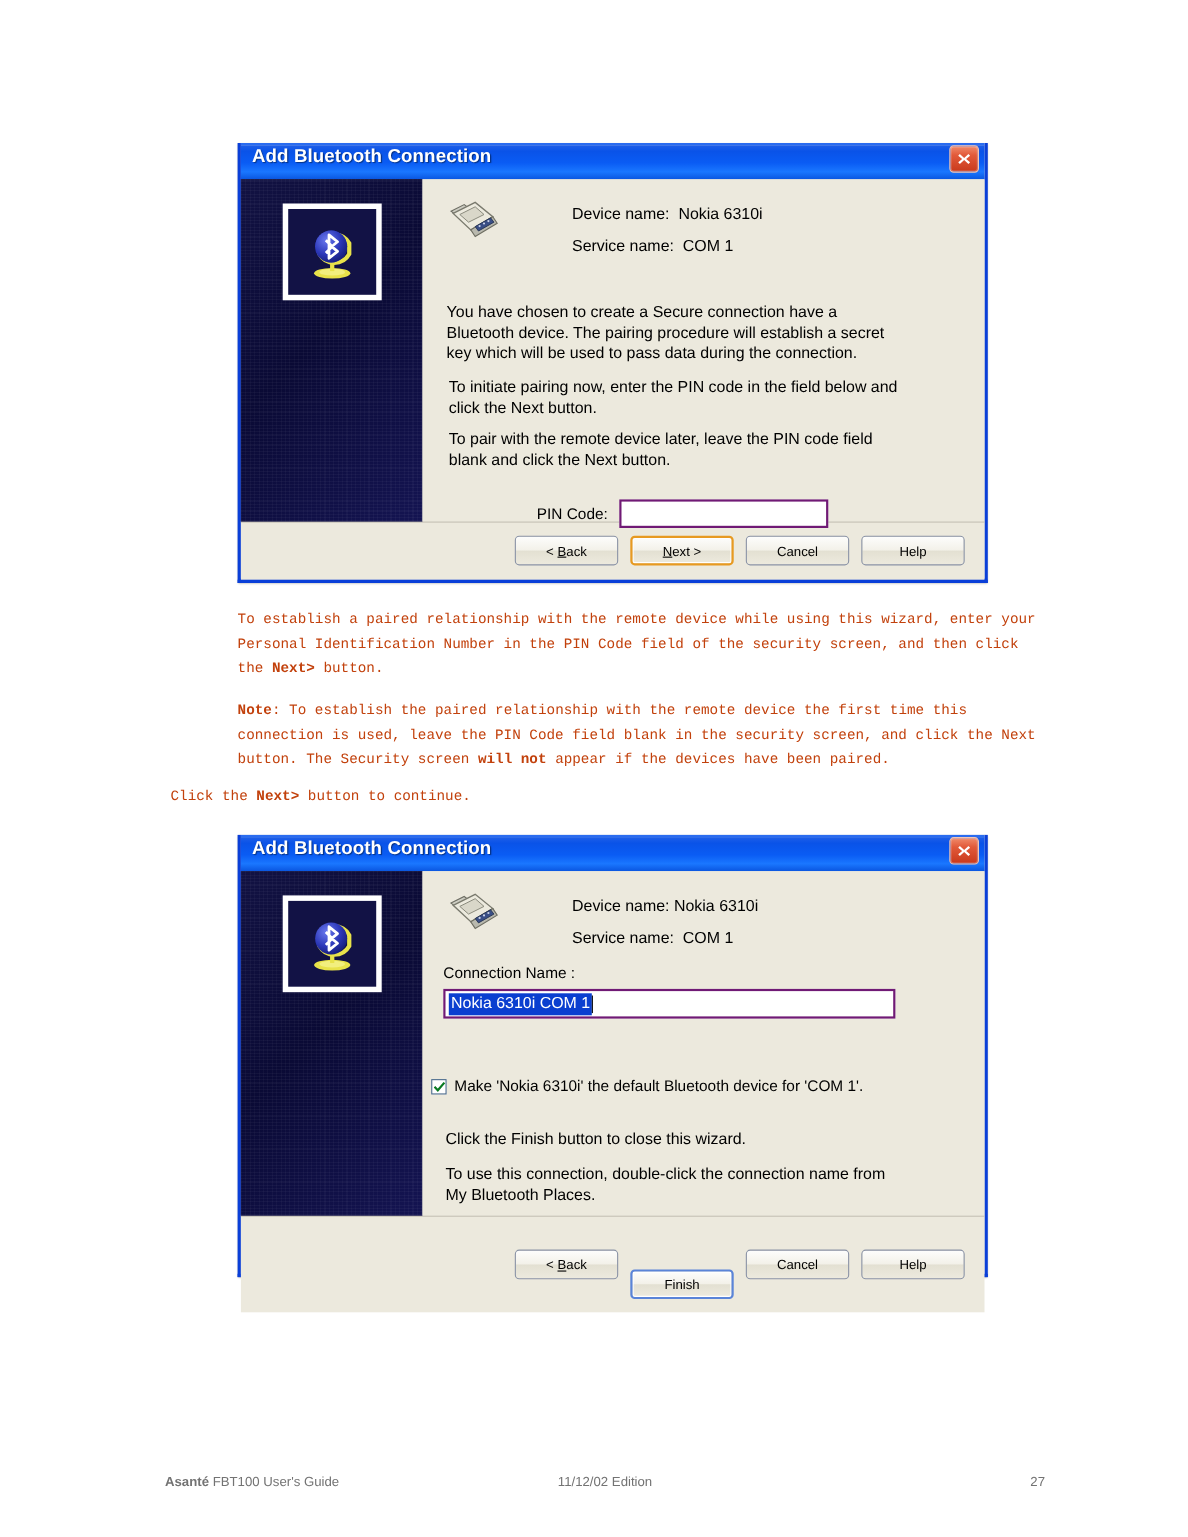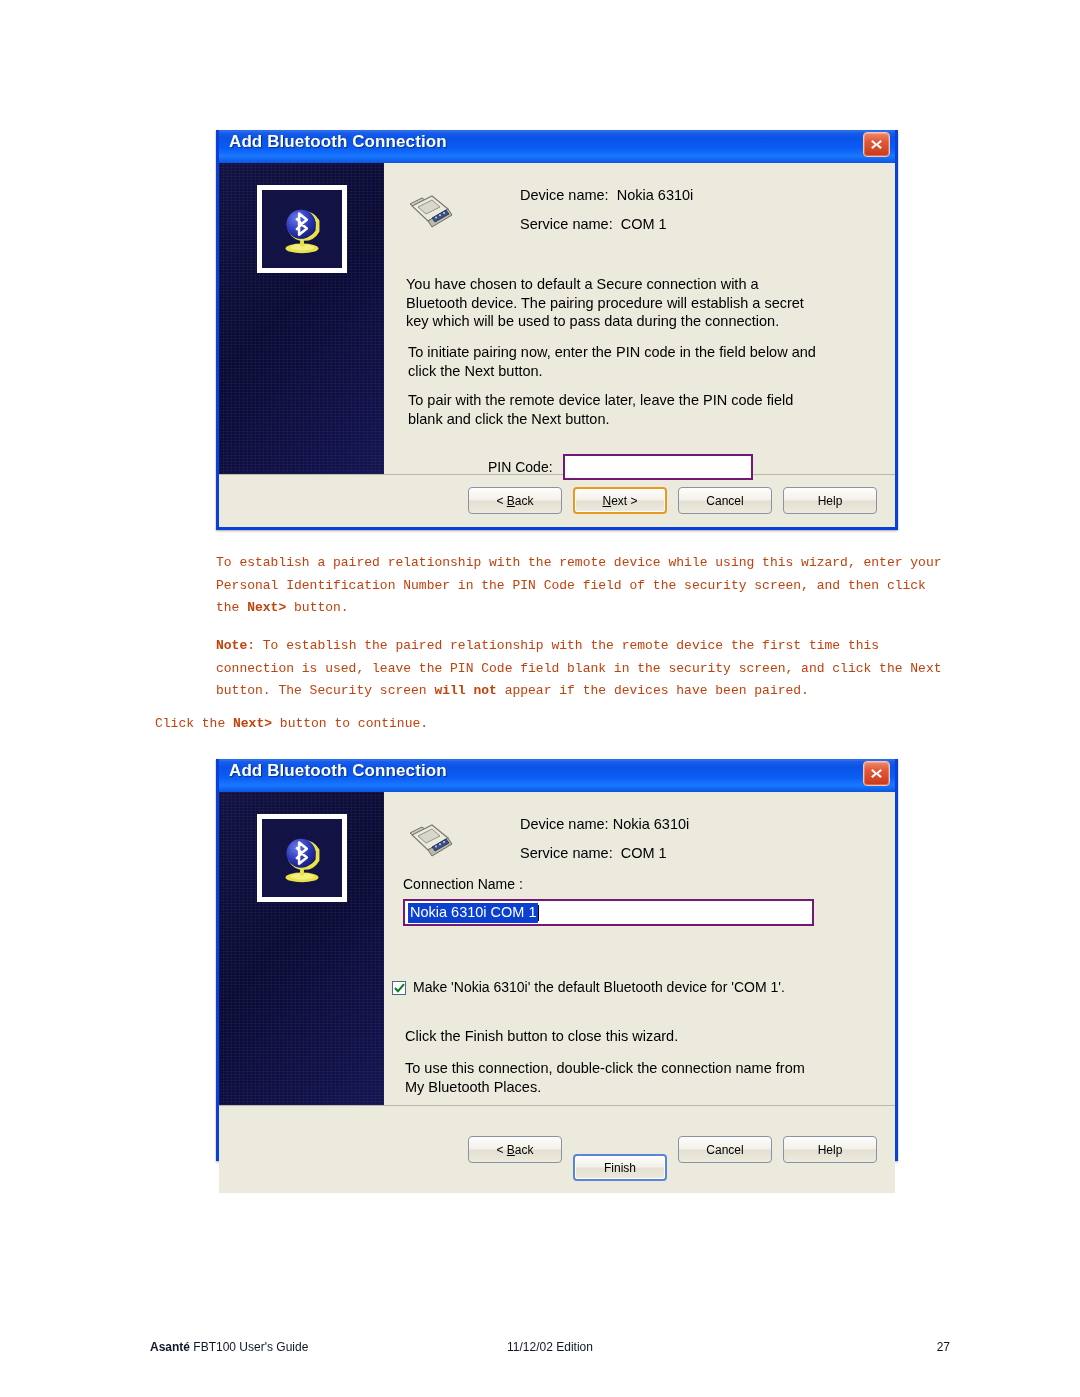--- a/index.html
+++ b/index.html
@@ -79,21 +79,21 @@
   }
   .content{
     flex:1;
     background:#ece9dd;
     position:relative;
     padding:0;
     box-sizing:border-box;
   }
   .hdr-row{
     display:flex;
-    align-items:flex-end;
+    align-items:flex-start;
     padding:14px 0 0 18px;
   }
   .serial-icon{
     width:56px;height:48px;
     flex:0 0 56px;
     margin-top:2px;
   }
   .hdr-labels{
     padding-left:62px;
     padding-top:4px;
@@ -199,21 +199,21 @@
   .prose b{font-weight:bold;}
 
   .pagefooter{
     position:absolute;
     left:150px;right:130px;
     bottom:43px;
     display:flex;
     align-items:center;
     font-size:12px;
     font-family:"Liberation Sans", sans-serif;
-    color:#0f172a;
+    color:#737373;
   }
   .pf-left{flex:0 0 auto;}
   .pf-mid{position:absolute;left:50%;transform:translateX(-50%);}
   .pf-right{margin-left:auto;}
 </style>
 </head>
 <body>
 
 <div class="dialog" style="left:216px; top:130px; width:682px; height:400px;">
 
@@ -268,21 +268,21 @@
             <span>Device name:</span>
             &nbsp;<span>Nokia 6310i</span>
           </div>
           <div>
             <span>Service name:</span>
             &nbsp;<span>COM 1</span>
           </div>
         </div>
       </div>
 
-      <p class="para" style="position:absolute;left:22px;top:112px;width:415px;">You have chosen to default a Secure connection with a Bluetooth device.  The pairing procedure will establish a secret key which will be used to pass data during the connection.</p>
+      <p class="para" style="position:absolute;left:22px;top:112px;width:415px;">You have chosen to create a Secure connection have a Bluetooth device.  The pairing procedure will establish a secret key which will be used to pass data during the connection.</p>
       <p class="para" style="position:absolute;left:24px;top:180px;width:417px;">To initiate pairing now, enter the PIN code in the field below and click the Next button.</p>
       <p class="para" style="position:absolute;left:24px;top:228px;width:404px;">To pair with the remote device later, leave the PIN code field blank and click the Next button.</p>
 
       <div style="position:absolute;left:104px;top:291px;display:flex;align-items:center;gap:10px;">
         <span class="fld-label">PIN Code:</span>
         <span class="textbox" style="width:190px;" placeholder=""></span>
       </div>
     </div>
   </div>
 

